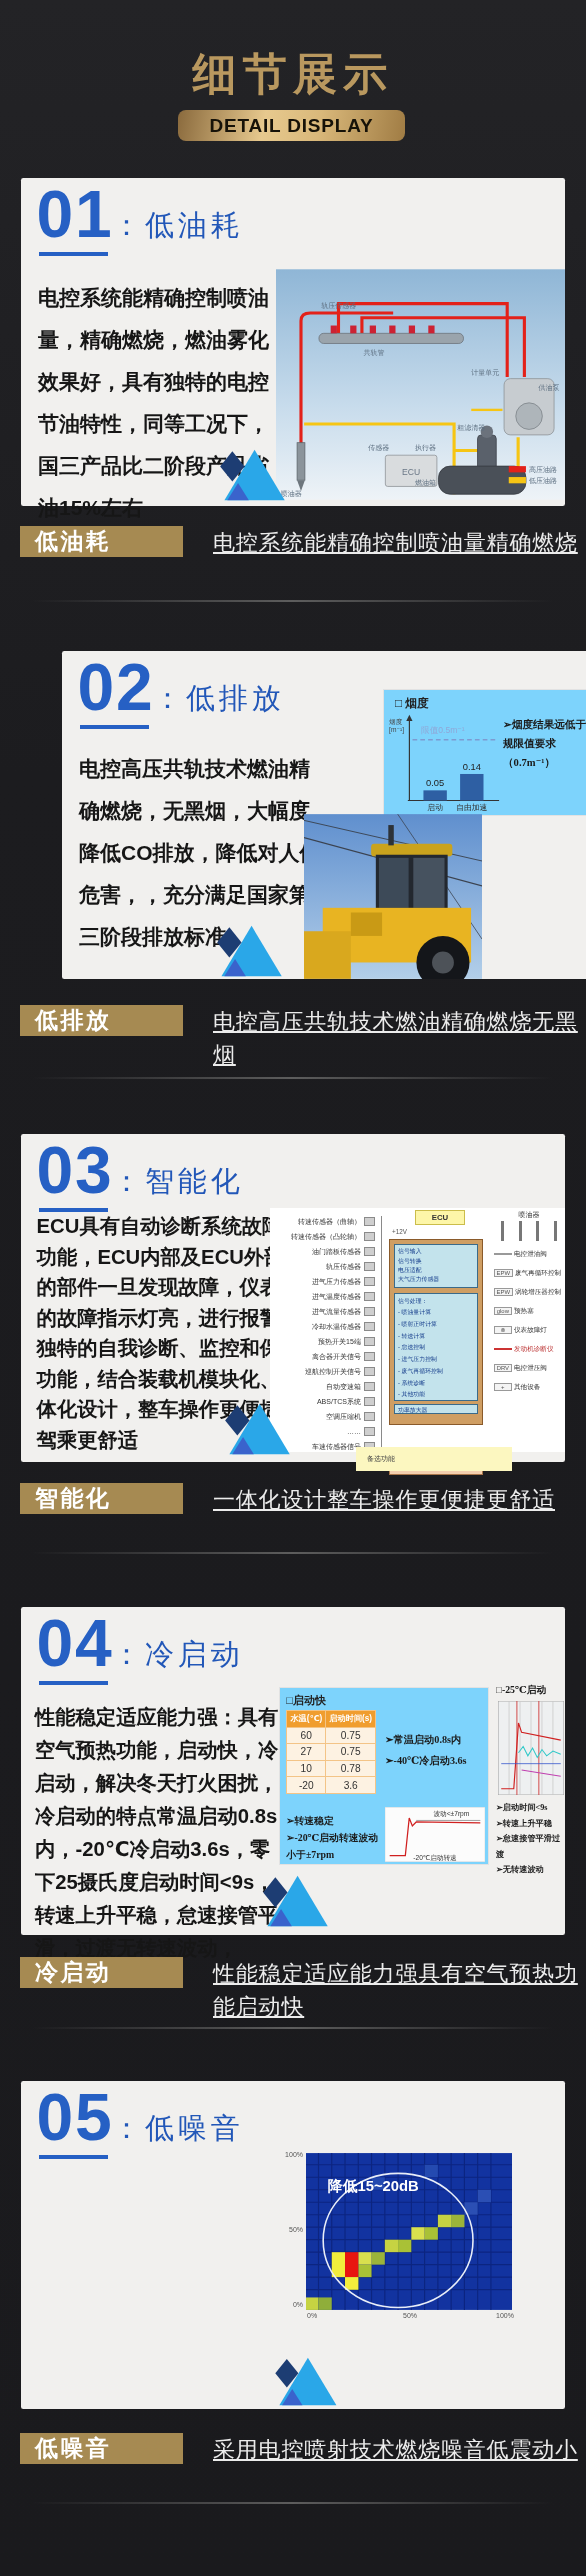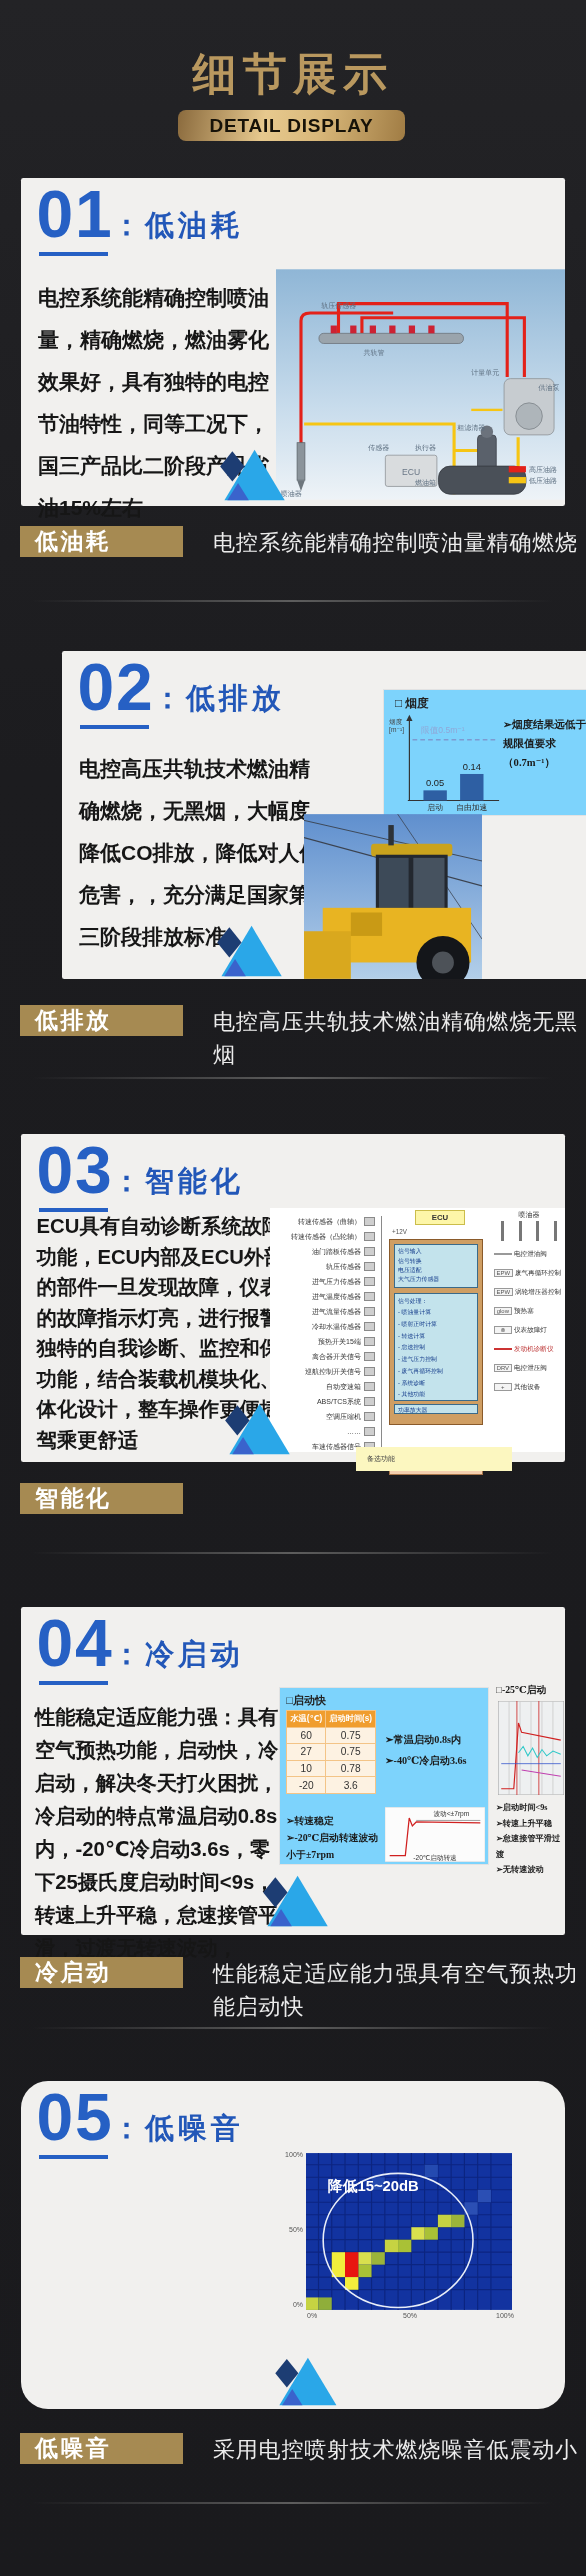--- a/index.html
+++ b/index.html
@@ -10,26 +10,26 @@
   
   .main-title{left:0;top:45px;width:586px;text-align:center;font-size:44px;font-weight:800;
               color:#b9985f;letter-spacing:6.3px;}
   .badge{left:178px;top:110px;width:227px;height:31px;border-radius:8px;
          background:linear-gradient(100deg,#8a6a3d 0%,#e7c98e 38%,#d9b87a 62%,#a07c44 100%);
          text-align:center;line-height:31px;font-size:19px;font-weight:800;color:#161208;letter-spacing:0.8px;}
   
   .card{left:21px;width:544px;height:328px;background:#f1f0ee;border-radius:2.3px;}
   .num{left:15.6px;top:3.1px;font-size:66px;font-weight:800;color:#2660c4;line-height:1.0;letter-spacing:1.6px;}
   .num-line{left:18px;top:74px;width:69px;height:3.9px;background:#2660c4;}
-  .card-title{left:91px;top:28px;font-size:29px;font-weight:700;color:#2257b8;letter-spacing:3.9px;}
+  .card-title{left:91px;top:28px;font-size:29px;font-weight:400;color:#2257b8;letter-spacing:3.9px;}
   .body-text{color:#161616;font-weight:700;}
   
   .banner-box{width:163px;height:31px;background:#a68a52;}
   .banner-label{padding-left:15.6px;font-size:23px;font-weight:700;color:#ffffff;line-height:31px;letter-spacing:2.3px;}
-  .banner-desc{font-size:22px;color:#ececec;line-height:33px;font-weight:400;letter-spacing:0.8px;}
+  .banner-desc{font-size:22px;color:#ececec;line-height:33px;font-weight:400;letter-spacing:0.8px;text-decoration:underline;}
   .divider{left:31px;width:522px;height:1.6px;
            background:linear-gradient(90deg,rgba(90,90,90,0) 0%,#5d5d5d 50%,rgba(90,90,90,0) 100%);}
   
   .fig-box{background:#7dd3fc;border:0.8px solid #e2e2e2;box-sizing:border-box;}
   .serif{font-family:"Liberation Serif","DejaVu Serif",serif;}
   .tinylabel{font-size:9px;fill:#5d6f80;}
   
   .ecu-diagram{background:#ffffff;}
   .sensor-row{display:flex;align-items:center;justify-content:flex-end;height:15px;}
   .sensor-label{font-size:7px;color:#333;white-space:nowrap;}
@@ -349,20 +349,21 @@
       <polygon points="55,4 97,74 13,74" fill="#2aa7e8"></polygon>
       <polygon points="24,6 41,27 24,48 7,27" fill="#1d3d73"></polygon>
       <polygon points="17,74 47,74 32,50" fill="#3a63cc"></polygon>
     </svg>
   </div>
 
   <div class="abs" style="left:0;top:1483px;width:586px;height:31px;">
     <div class="abs banner-box" style="left:19.5px;top:0;">
       <div class="banner-label">智能化</div>
     </div>
+    <div class="abs banner-desc" style="left:213px;top:0;">一体化设计整车操作更便捷更舒适</div>
   </div>
   <div class="abs divider" style="top:1552px;"></div>
 
   <div class="abs card" style="top:1607px;">
     <div class="abs num">04</div>
     <div class="abs num-line"></div>
     <div class="abs card-title"><span>：</span><span>冷启动</span></div>
     <div class="abs body-text" style="left:14px;top:94px;width:244px;font-size:20.3px;line-height:33px;">性能稳定适应能力强：具有空气预热功能，启动快，冷启动，解决冬天打火困扰，冷启动的特点常温启动0.8s内，-20℃冷启动3.6s，零下25摄氏度启动时间&lt;9s，转速上升平稳，怠速接管平滑，过渡无转速波动，</div>
 
     <div class="abs fig-box" style="left:258px;top:80px;width:210px;height:178px;">
@@ -442,21 +443,21 @@
   </div>
 
   <div class="abs" style="left:0;top:1957px;width:586px;height:31px;">
     <div class="abs banner-box" style="left:19.5px;top:0;">
       <div class="banner-label">冷启动</div>
     </div>
     <div class="abs banner-desc" style="left:213px;top:0;">性能稳定适应能力强具有空气预热功能启动快</div>
   </div>
   <div class="abs divider" style="top:2027px;"></div>
 
-  <div class="abs card" style="top:2081px;border-radius:27px;">
+  <div class="abs card" style="top:2081px;">
     <div class="abs num">05</div>
     <div class="abs num-line"></div>
     <div class="abs card-title"><span>：</span><span>低噪音</span></div>
 
     <div class="abs" style="left:263px;top:70px;font-size:7px;color:#555;text-align:right;width:19px;">100%</div>
     <div class="abs" style="left:263px;top:145px;font-size:7px;color:#555;text-align:right;width:19px;">50%</div>
     <div class="abs" style="left:263px;top:220px;font-size:7px;color:#555;text-align:right;width:19px;">0%</div>
     <svg class="abs" style="left:285px;top:72px;" width="206" height="157" viewBox="0 0 264 201">
       <rect width="264" height="201" fill="#1233a0"></rect>
       <g stroke="#0c2580" stroke-width="1.5">

